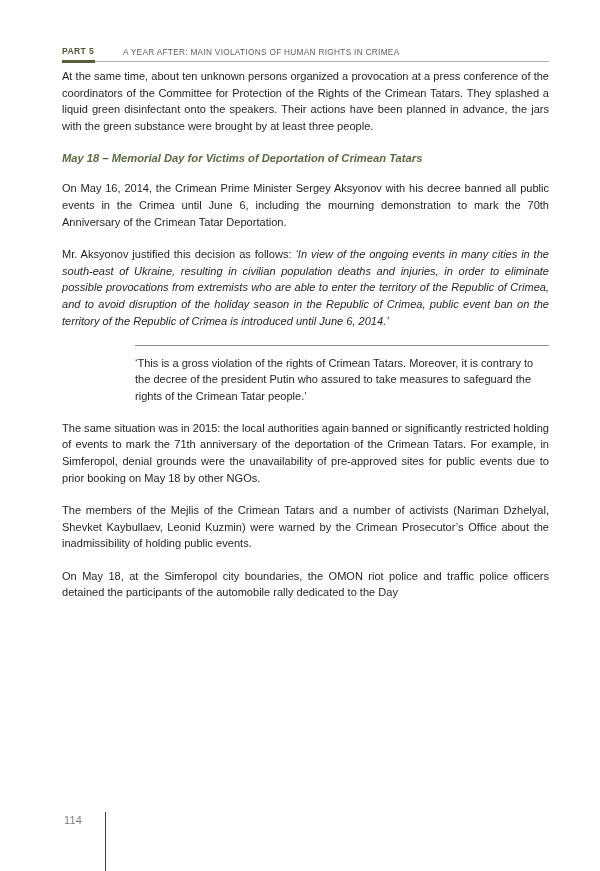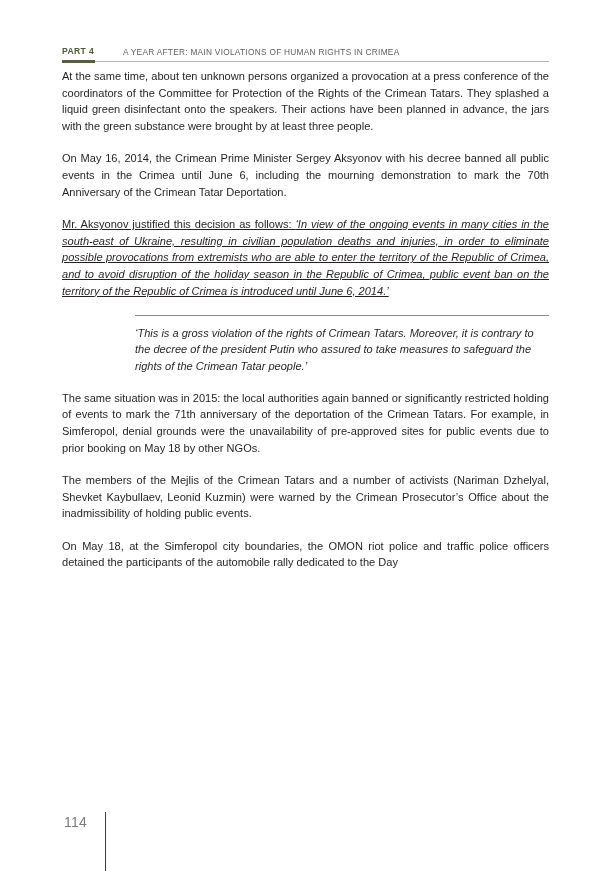--- a/index.html
+++ b/index.html
@@ -94,21 +94,20 @@
     font-size: 11.2px;
     line-height: 16px;
     font-weight: bold;
     font-style: italic;
     color: #5b6b42;
     text-align: left;
   }
 
   p.quote-para {
     font-style: italic;
-    text-decoration: underline;
   }
   .quote-lead {
     font-style: normal;
   }
 
   
   .blockquote {
     margin: 4px 0 16px 0;
     padding-left: 73px;
   }
@@ -120,57 +119,57 @@
   }
   .blockquote p {
     margin: 0;
     width: 414px;
     font-size: 11.05px;
     line-height: 16.2px;
     text-align: left;
     color: #231f20;
   }
   .blockquote p.q-italic {
-    font-style: italic;
   }
 
   
   .folio {
     position: absolute;
     left: 64px;
     top: 814px;
-    font-size: 14px;
+    font-size: 11px;
     color: #7d7d7d;
     letter-spacing: 0.2px;
   }
   .edge-rule {
     position: absolute;
     left: 105px;
     top: 812px;
     width: 1.3px;
     height: 59px;
     background: #3b3b3b;
   }
 </style>
 </head>
 <body>
 
 <div class="page">
 
   <div class="header">
-    <div class="header-part">PART 4</div>
+    <div class="header-part">PART 5</div>
     <div class="header-title">A YEAR AFTER: MAIN VIOLATIONS OF HUMAN RIGHTS IN CRIMEA</div>
     <div class="header-rule"></div>
     <div class="header-rule-accent"></div>
   </div>
 
   <div class="content">
 
     <p class="body">At the same time, about ten unknown persons organized a provocation at a press conference of the coordinators of the Committee for Protection of the Rights of the Crimean Tatars. They splashed a liquid green disinfectant onto the speakers. Their actions have been planned in advance, the jars with the green substance were brought by at least three people.</p>
 
+    <h2 class="section-heading">May 18 – Memorial Day for Victims of Deportation of Crimean Tatars</h2>
 
     <p class="body">On May 16, 2014, the Crimean Prime Minister Sergey Aksyonov with his decree banned all public events in the Crimea until June 6, including the mourning demonstration to mark the 70th Anniversary of the Crimean Tatar Deportation.</p>
 
     <p class="body quote-para"><span class="quote-lead">Mr. Aksyonov justified this decision as follows: </span><span>‘In view of the ongoing events in many cities in the south-east of Ukraine, resulting in civilian population deaths and injuries, in order to eliminate possible provocations from extremists who are able to enter the territory of the Republic of Crimea, and to avoid disruption of the holiday season in the Republic of Crimea, public event ban on the territory of the Republic of Crimea is introduced  until June 6, 2014.’</span></p>
 
 
 
     <div class="blockquote">
       <div class="blockquote-rule"></div>
       <p class="q-italic">‘This is a gross violation of the rights of Crimean Tatars. Moreover, it is contrary to the decree of the president Putin who assured to take measures to safeguard the rights of the Crimean Tatar people.’</p>

